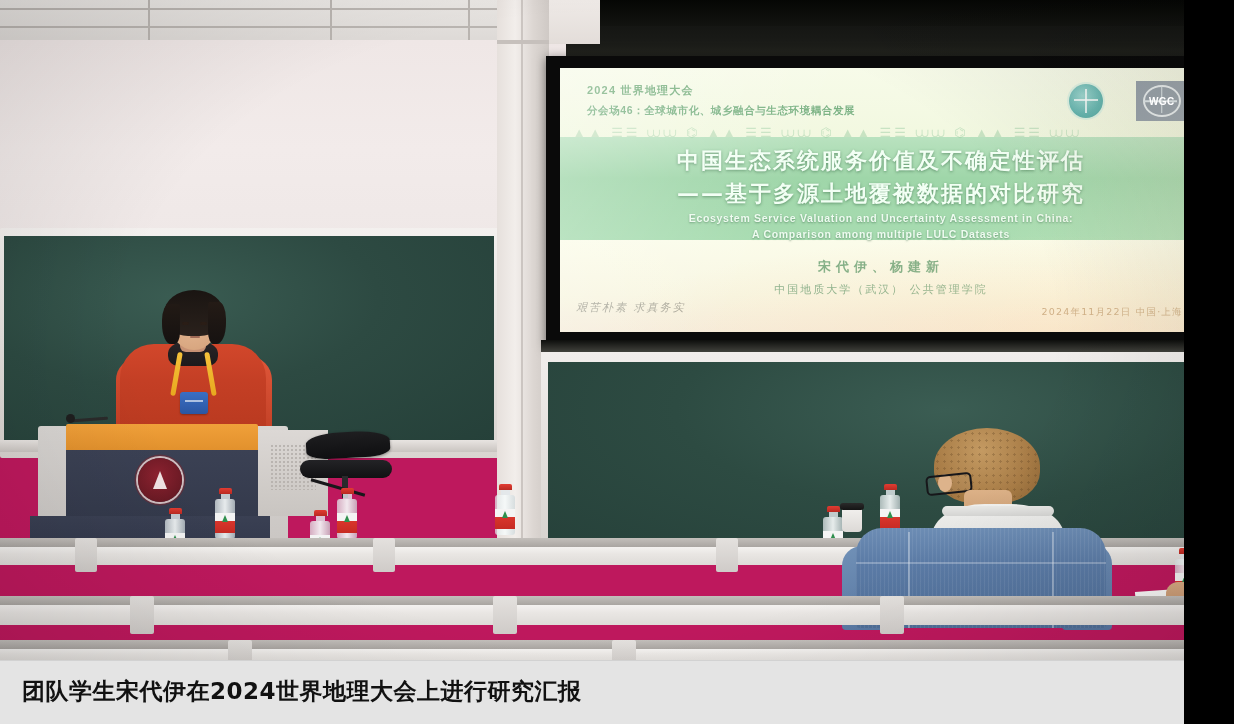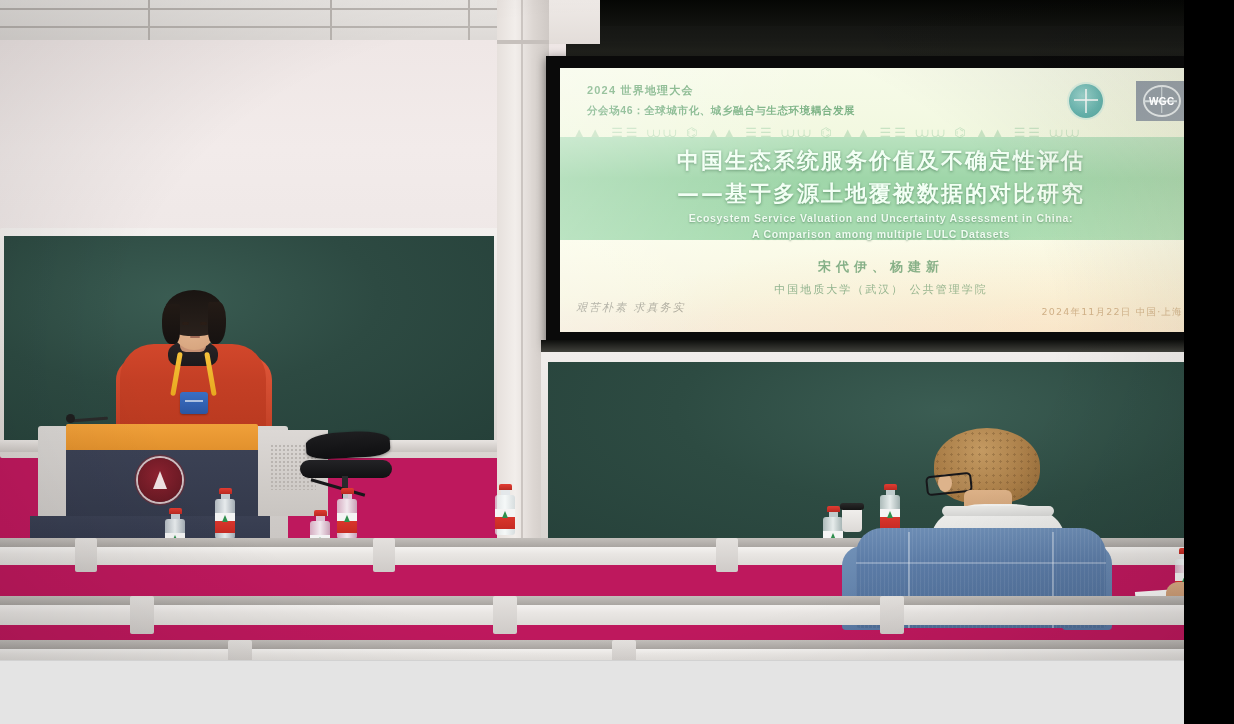--- a/index.html
+++ b/index.html
@@ -454,14 +454,15 @@
   <div class="blk" style="left:880px;top:596px;width:24px;height:38px;"></div>
 
   <div class="row-edge" style="top:640px;"></div>
   <div class="row" style="top:649px;height:14px;"></div>
   <div class="blk" style="left:228px;top:640px;width:24px;height:22px;"></div>
   <div class="blk" style="left:612px;top:640px;width:24px;height:22px;"></div>
 
   <div class="vignette"></div>
 
   <div class="caption-bar"></div>
+  <div class="caption-text">团队学生宋代伊在2024世界地理大会上进行研究汇报</div>
 
 </div>
 
 </body></html>

